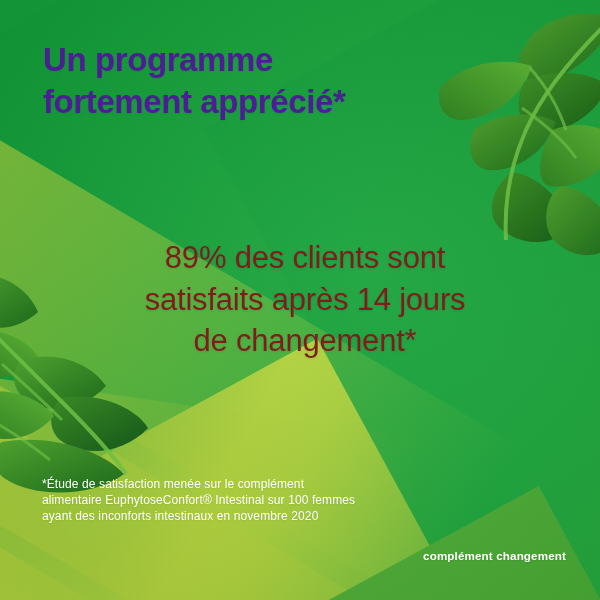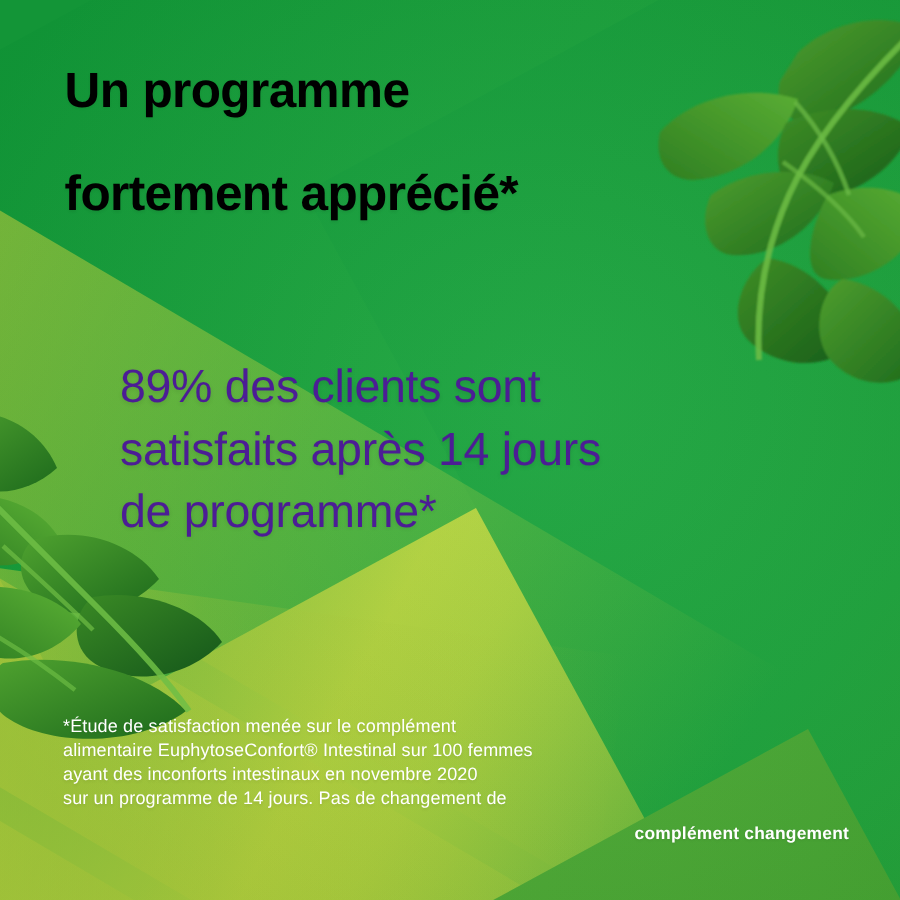--- a/index.html
+++ b/index.html
@@ -96,35 +96,36 @@
   .leaf-cluster { position: absolute; }
   .leaf-tr { right: -16px; top: -10px; width: 260px; height: 280px; }
   .leaf-bl { left: -38px; top: 268px; width: 215px; height: 230px; }
 
   
   .headline {
     position: absolute;
     left: 43px;
     top: 39px;
     width: 420px;
-    color: #000000;
+    color: #4c1d95;
     font-size: 33px;
     font-weight: 700;
     line-height: 1.26;
     letter-spacing: -0.4px;
     text-shadow: 0 1px 2px rgba(0,0,0,.07);
   }
-  .headline .l2 { display: block; margin-top: 27px; }
+  .headline .l2 { display: block; }
 
   .claim {
     position: absolute;
     left: 80px;
     top: 237px;
     width: 450px;
-    color: #4c1d95;
+    text-align: center;
+    color: #7f1d1d;
     font-size: 31px;
     font-weight: 400;
     line-height: 1.34;
     letter-spacing: -0.2px;
     text-shadow: 0 1px 3px rgba(0,0,0,.10);
   }
   .claim span { display: block; }
 
   .footnote {
     position: absolute;
@@ -230,25 +231,24 @@
   </div>
 
   <div class="headline">
     <span class="l1">Un programme</span>
     <span class="l2">fortement apprécié*</span>
   </div>
 
   <div class="claim">
     <span>89% des clients sont</span>
     <span>satisfaits après 14 jours</span>
-    <span>de programme*</span>
+    <span>de changement*</span>
   </div>
 
   <div class="footnote">
     <span>*Étude de satisfaction menée sur le complément</span>
     <span>alimentaire EuphytoseConfort® Intestinal sur 100 femmes</span>
     <span>ayant des inconforts intestinaux en novembre 2020</span>
-    <span>sur un programme de 14 jours. Pas de changement de</span>
   </div>
 
   <div class="category-label">complément changement</div>
 
 </div>
 
 </body></html>

